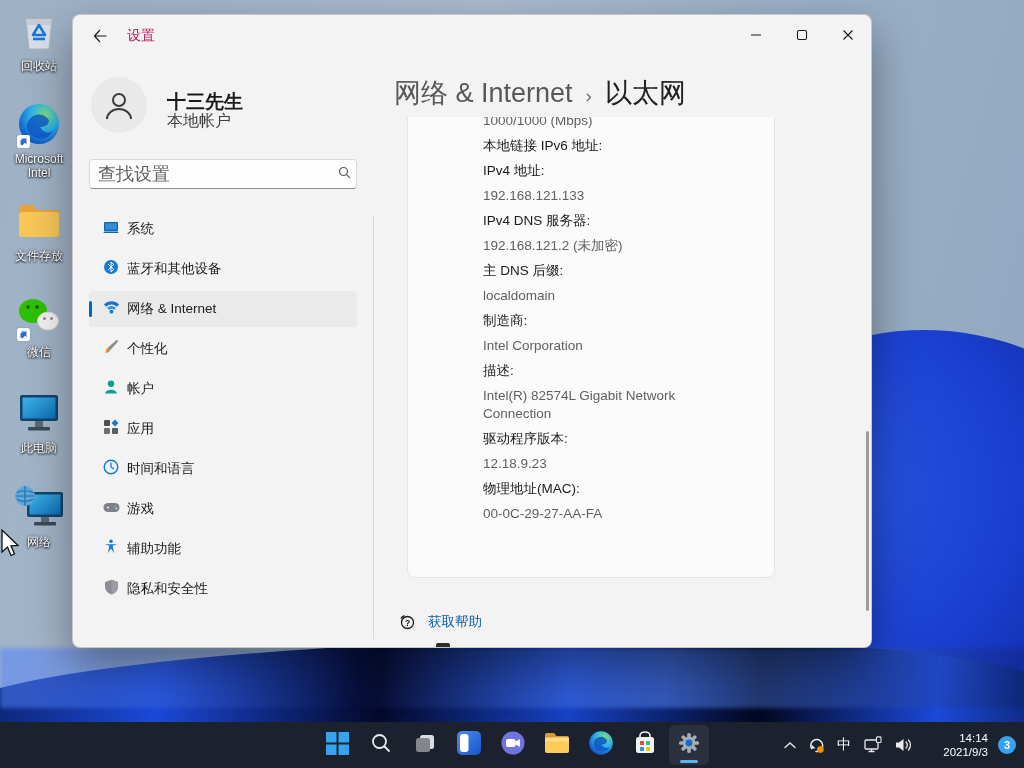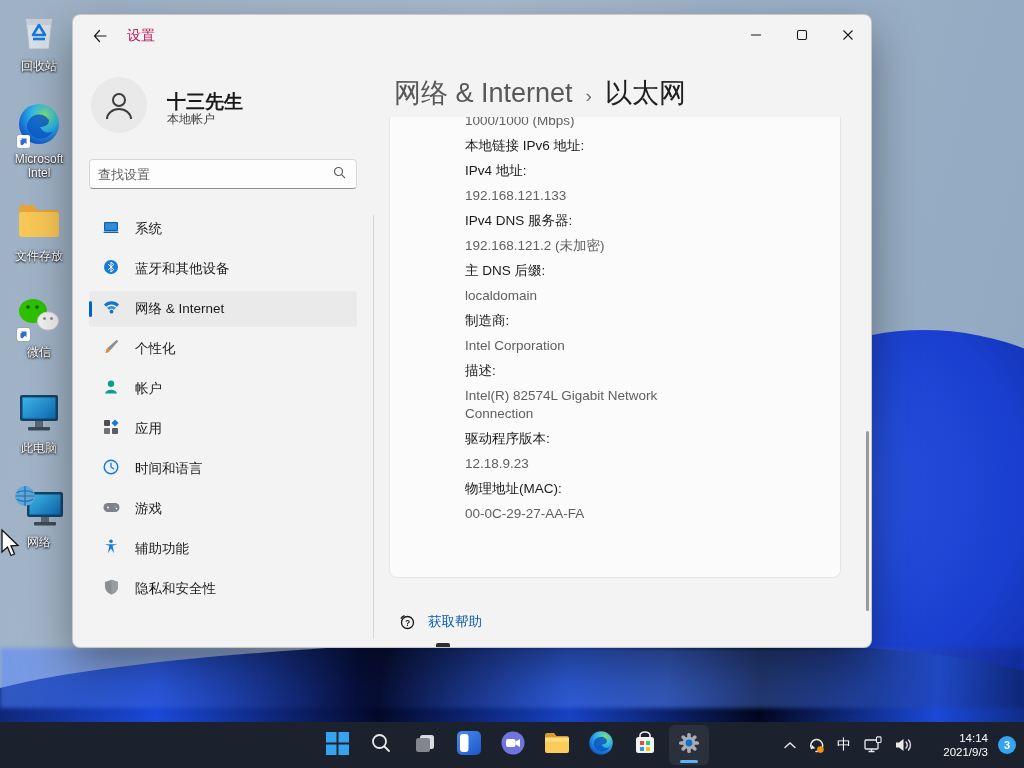--- a/index.html
+++ b/index.html
@@ -34,48 +34,48 @@
   .titlebar { position:absolute; left:0; top:0; right:0; height:42px; display:flex; align-items:center; }
   .back-btn { width:30px; height:30px; margin-left:12px; border-radius:4px; display:flex; align-items:center; justify-content:center; }
   .win-title { margin-left:12px; font-size:14px; color:#be185d; }
   .win-controls { position:absolute; right:0; top:0; height:40px; display:flex; }
   .wc { width:46px; height:40px; display:flex; align-items:center; justify-content:center; }
 
   
   .avatar { position:absolute; left:18px; top:62px; width:56px; height:56px; border-radius:50%; background:#e9e9e9;
     display:flex; align-items:center; justify-content:center; }
   .user-name { position:absolute; left:94px; top:74px; font-size:19px; font-weight:700; color:#1a1a1a; }
-  .user-type { position:absolute; left:94px; top:96px; font-size:12px; color:#3f3f3f; }
+  .user-type { position:absolute; left:94px; top:96px; font-size:16px; color:#3f3f3f; }
 
   
   .search-box { position:absolute; left:16px; top:144px; width:268px; height:30px; background:#fdfdfd;
     border:1px solid #d8d8d8; border-bottom-color:#8f8f8f; border-radius:4px; display:flex; align-items:center; }
-  .search-box input { flex:1; border:none; outline:none; background:transparent; font-size:13px; color:#1a1a1a; padding:0 8px;
+  .search-box input { flex:1; border:none; outline:none; background:transparent; font-size:18px; color:#1a1a1a; padding:0 8px;
     font-family:"Liberation Sans","DejaVu Sans",sans-serif; }
   .search-box input::placeholder { color:#616161; opacity:1; }
   .search-glyph { margin-right:10px; }
 
   
   .nav { position:absolute; left:16px; top:196px; width:268px; }
   .nav-item { position:relative; height:36px; margin-bottom:4px; border-radius:4px; display:flex; align-items:center; cursor:default; }
   .nav-item.selected { background:#eaeaea; }
   .nav-item .selbar { position:absolute; left:0; top:10px; width:3px; height:16px; border-radius:2px; background:#0067c0; }
   .nav-item .nicon { width:16px; height:16px; margin-left:14px; display:flex; align-items:center; justify-content:center; }
-  .nav-item .nlabel { margin-left:16px; font-size:13.5px; color:#1c1c1c; }
+  .nav-item .nlabel { margin-left:8px; font-size:13.5px; color:#1c1c1c; }
   .side-divider { position:absolute; left:300px; top:200px; width:1px; height:424px; background:#d7d7d7; }
 
   
   .crumb { position:absolute; left:321px; top:60px; display:flex; align-items:baseline; }
   .crumb-parent { font-size:27px; color:#585858; }
   .crumb-sep { font-size:19px; color:#6a6a6a; margin:0 13px; }
   .crumb-current { font-size:27px; color:#202020; }
 
   
   .viewport { position:absolute; left:308px; top:102px; width:484px; height:532px; overflow:hidden; }
-  .card { position:absolute; left:8px; top:-16px; width:452px; height:477px; background:#fbfbfb;
+  .card { position:absolute; left:26px; top:-16px; width:368px; height:477px; background:#fbfbfb;
     border:1px solid #e5e5e5; border-radius:8px;padding-left:46px; }
   .rows { position:absolute; left:75px; top:10px; width:300px; }
   .row-label { font-size:13.5px; color:#1b1b1b; line-height:18px; margin-bottom:7px; }
   .row-value { font-size:13.5px; color:#5f5f5f; line-height:18px; margin-bottom:7px; max-width:230px; }
 
   
   .help-row { position:absolute; left:325px; top:598px; display:flex; align-items:center; }
   .help-label { margin-left:12px; font-size:13.5px; color:#0b5cab; }
   .feedback-partial { position:absolute; left:363px; top:628px; width:14px; height:6px; background:#2e2e2e; border-radius:2px 2px 0 0; }
 

